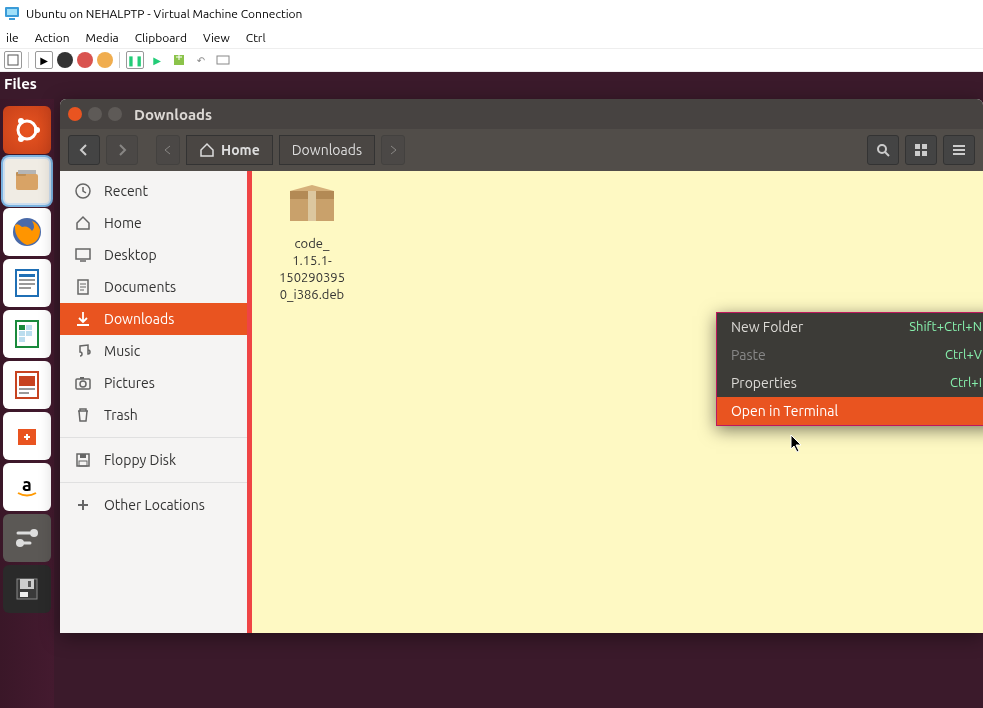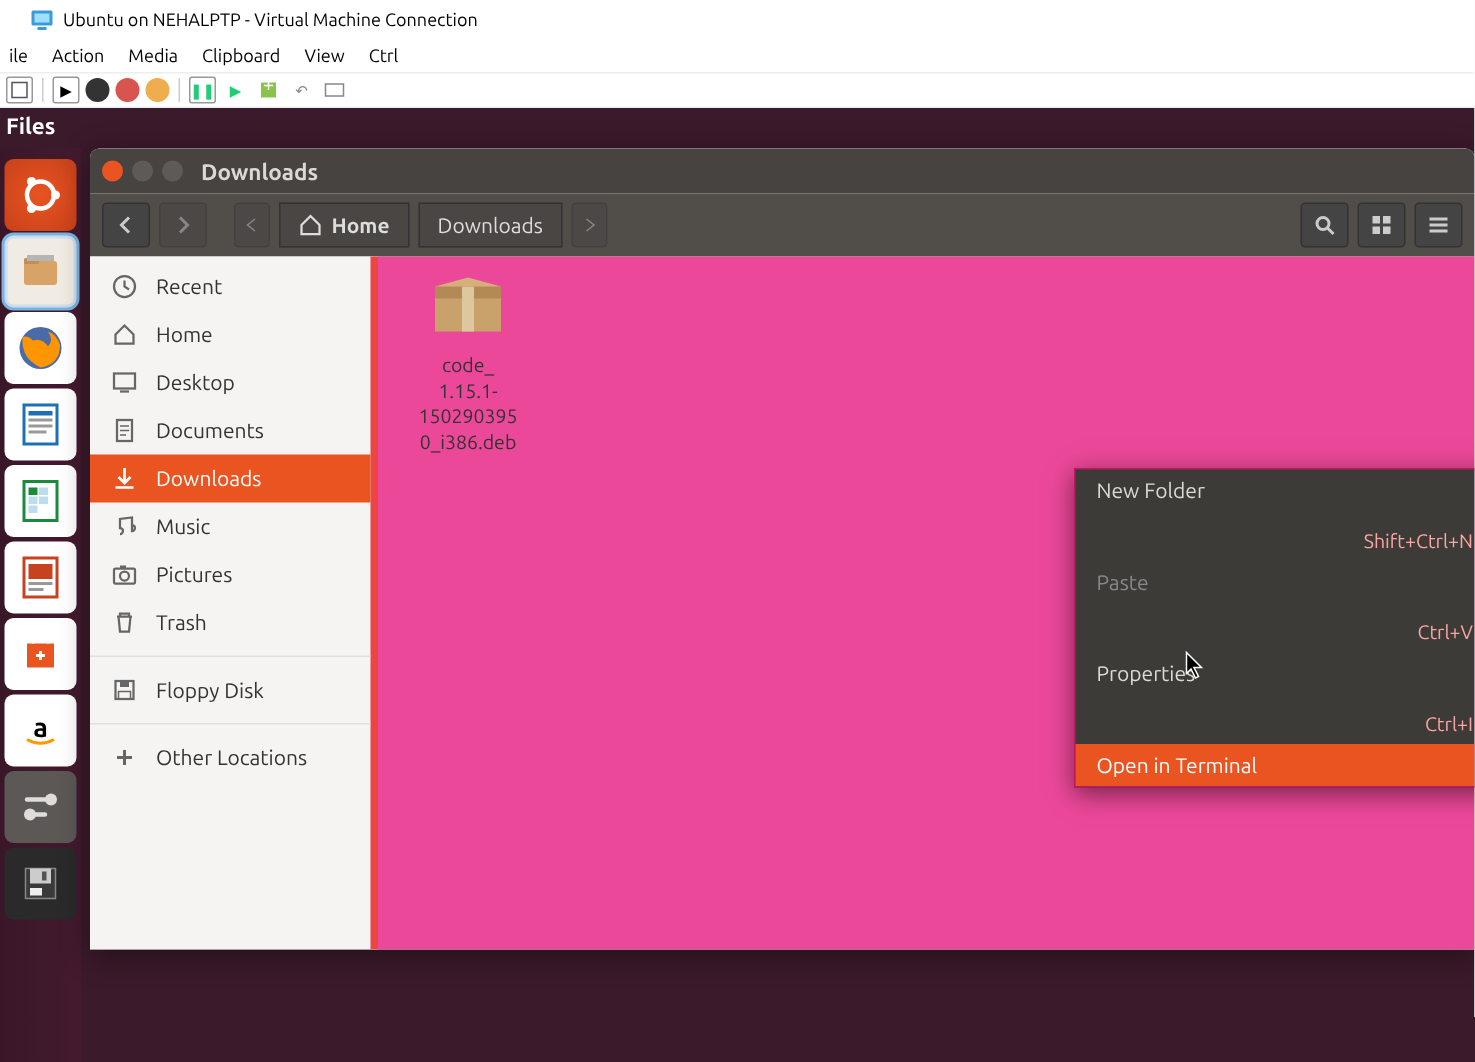--- a/index.html
+++ b/index.html
@@ -1,19 +1,19 @@
 <!DOCTYPE html>
 <html><head>
 <meta charset="utf-8">
 <style>
 * { margin: 0; padding: 0; box-sizing: border-box; font-family: "Ubuntu", "Segoe UI", sans-serif; }
 body { background: #fff; width: 983px; height: 708px; overflow: hidden; position: relative; }
 
 
-.host-titlebar { height: 26px; display: flex; align-items: center; padding-left: 20px; background: #fff; }
+.host-titlebar { height: 26px; display: flex; align-items: center; padding-left: 4px; background: #fff; }
 .host-titlebar .hv-icon { width: 16px; height: 16px; margin-right: 6px; }
 .host-titlebar .hv-title { font-size: 12px; color: #000; }
 
 .host-menu { height: 22px; display: flex; align-items: center; padding-left: 0; background: #fff; font-size: 12px; gap: 4px; color: #000; }
 .host-menu span { padding: 2px 6px; }
 
 .host-toolbar { height: 24px; display: flex; align-items: center; padding-left: 4px; background: #fff; gap: 4px; border-top: 1px solid #eee; border-bottom: 1px solid #eee; }
 .tb-btn { width: 18px; height: 18px; border: 1px solid #999; border-radius: 2px; display:flex; align-items:center; justify-content:center; font-size:10px; }
 .tb-sep { width: 1px; height: 16px; background: #ccc; margin: 0 2px; }
 .tb-circ { width: 16px; height: 16px; border-radius: 50%; display:flex; align-items:center; justify-content:center; }
@@ -57,30 +57,30 @@
 .crumb svg { margin-right:6px; }
 .spacer { flex:1; }
 
 .naut-body { display:flex; height: calc(100% - 72px); }
 .sidebar { width: 192px; background:#f5f4f3; border-right:5px solid #ef4444; padding-top:4px; }
 .side-item { display:flex; align-items:center; gap:12px; padding:7px 14px; font-size:14px; color:#333; }
 .side-item.active { background:#e95420; color:#fff; }
 .side-item svg { width:18px; height:18px; flex-shrink:0; }
 .side-sep { height:1px; background:#e0e0e0; margin:6px 0; }
 
-.content { flex:1; background:#ec4899; padding:12px; position:relative; }
+.content { flex:1; background:#fef9c3; padding:12px; position:relative; }
 .file-item { width:96px; text-align:center; font-size:13px; color:#333; line-height:1.3; }
 .file-item .pkg-icon { width:52px; height:42px; margin:0 auto 6px; }
 
 
 .ctx { position:absolute; left:716px; top:240px; width:281px; background:#3c3b37; border:1px solid #be185d; box-shadow:0 4px 16px rgba(0,0,0,.5); font-size:14px; }
 .ctx-row { display:flex; justify-content:space-between; padding:6px 14px; color:#dcdad6; }
 .ctx-row.disabled { color:#888; }
 .ctx-row.hover { background:#e95420; color:#fff; }
-.ctx-shortcut { color:#fca5a5; font-size:13px;margin-top:35px; }
+.ctx-shortcut { color:#86efac; font-size:13px; }
 
 
 .cursor { position:absolute; left:790px; top:362px; width:14px; height:20px; pointer-events:none; z-index:999; }
 </style>
 </head>
 <body>
 
 <div class="host-titlebar">
   <svg class="hv-icon" viewBox="0 0 16 16">
       <rect x="1" y="2" width="14" height="10" rx="1" fill="#3a9bd8"></rect>

